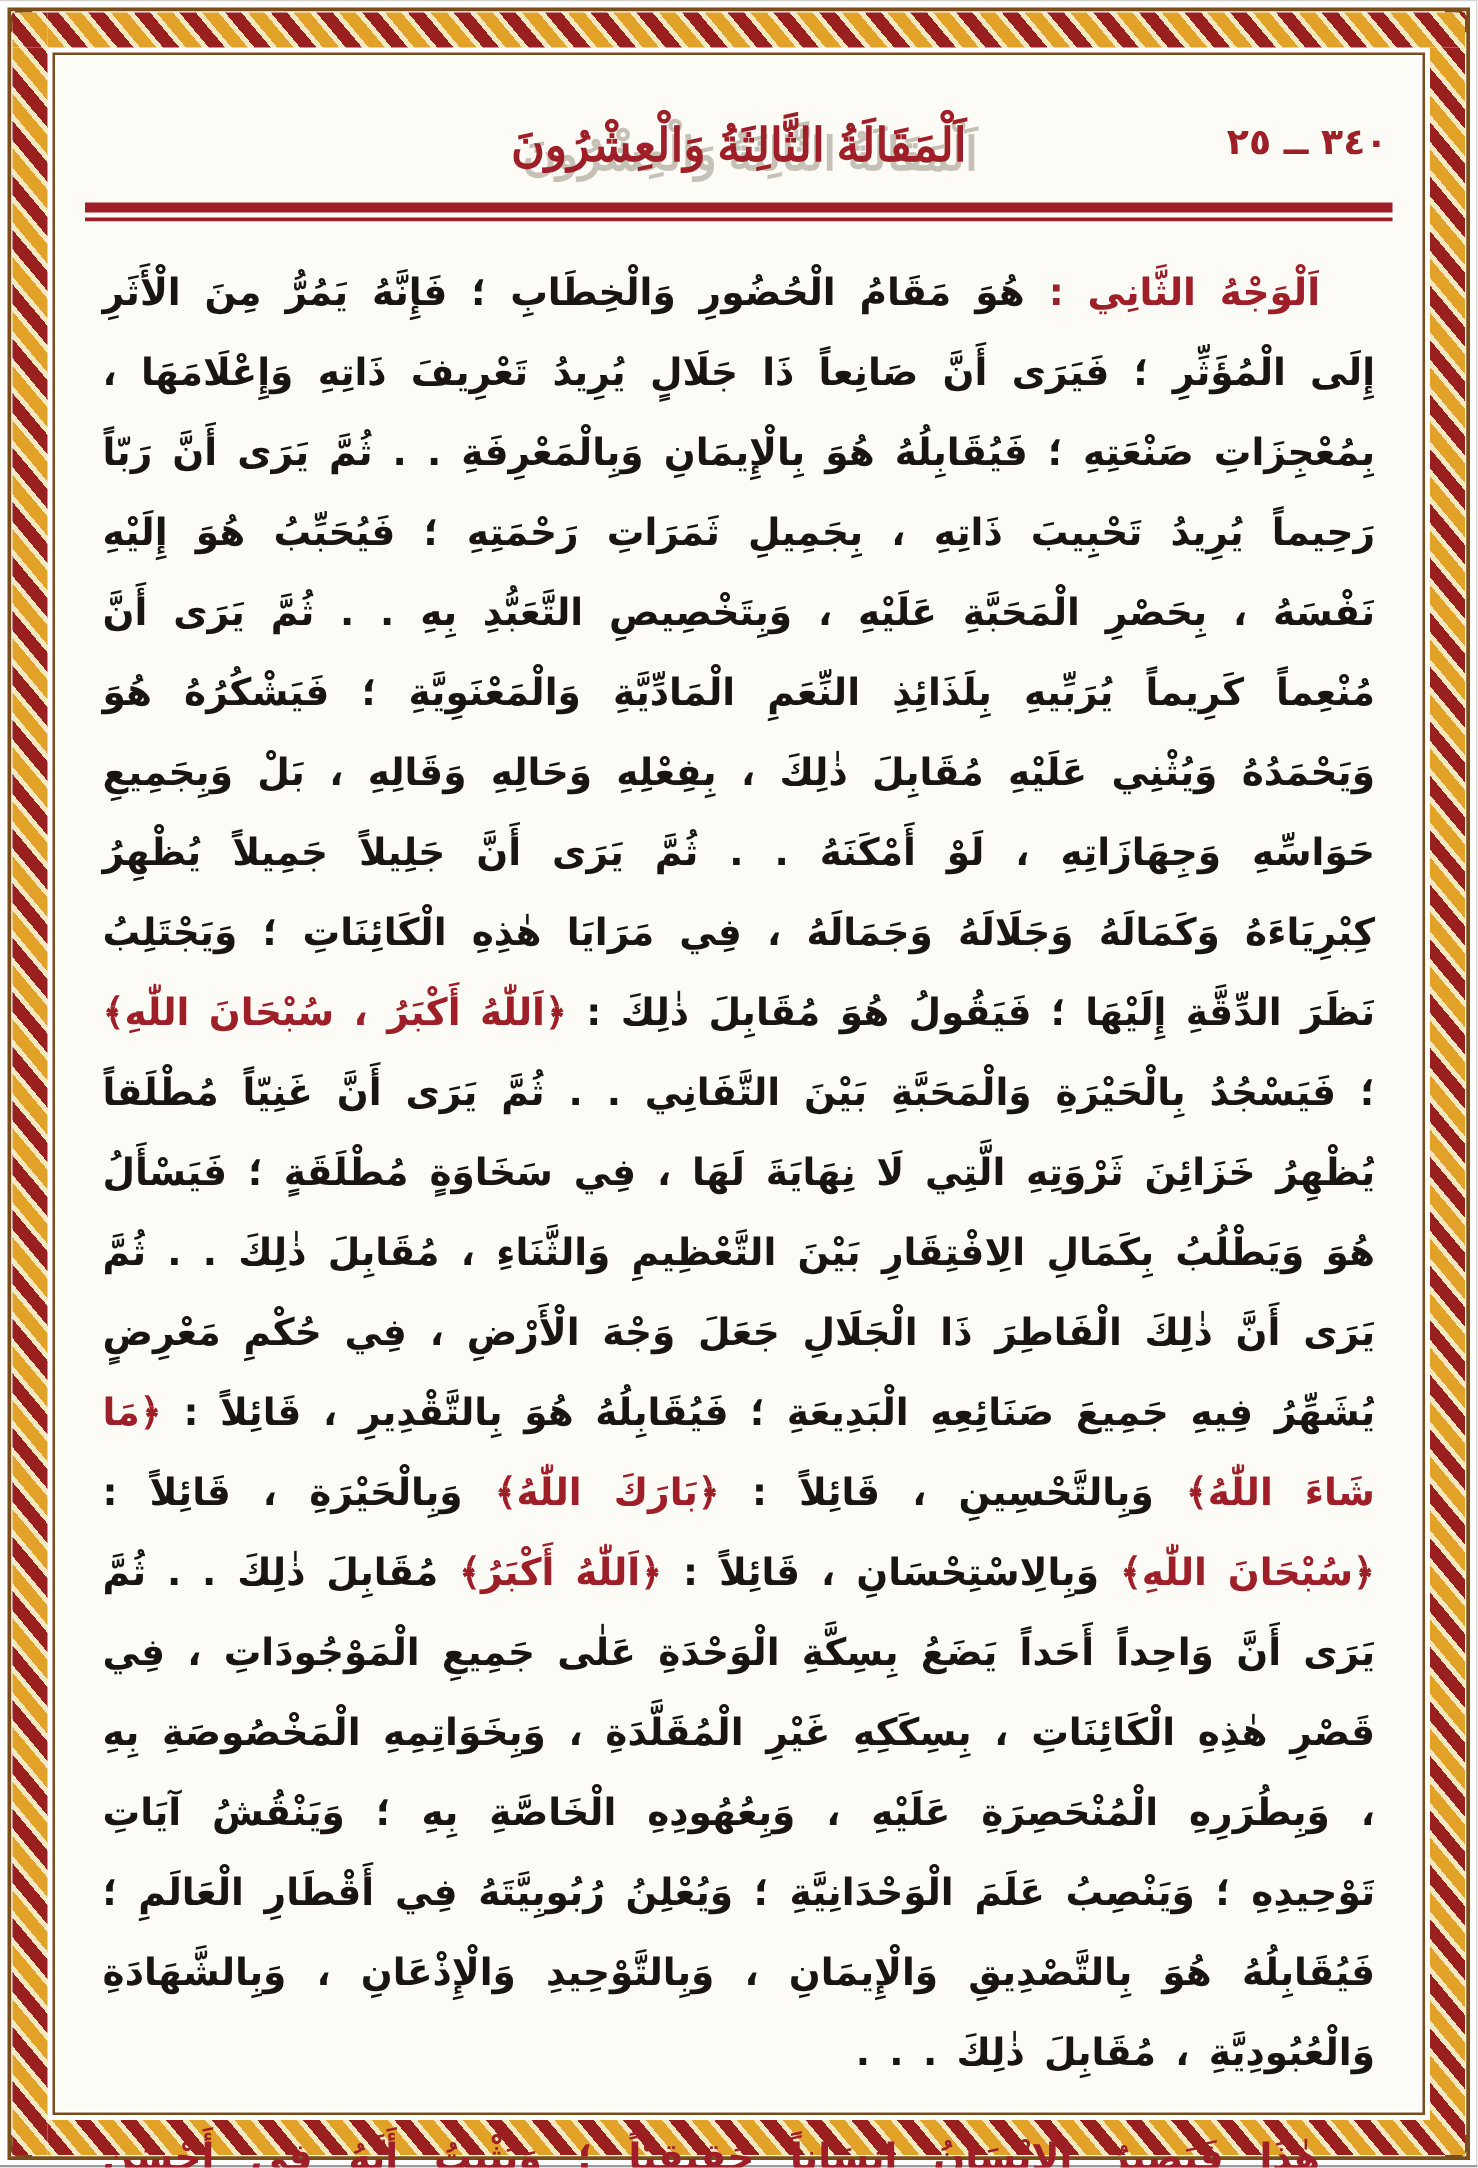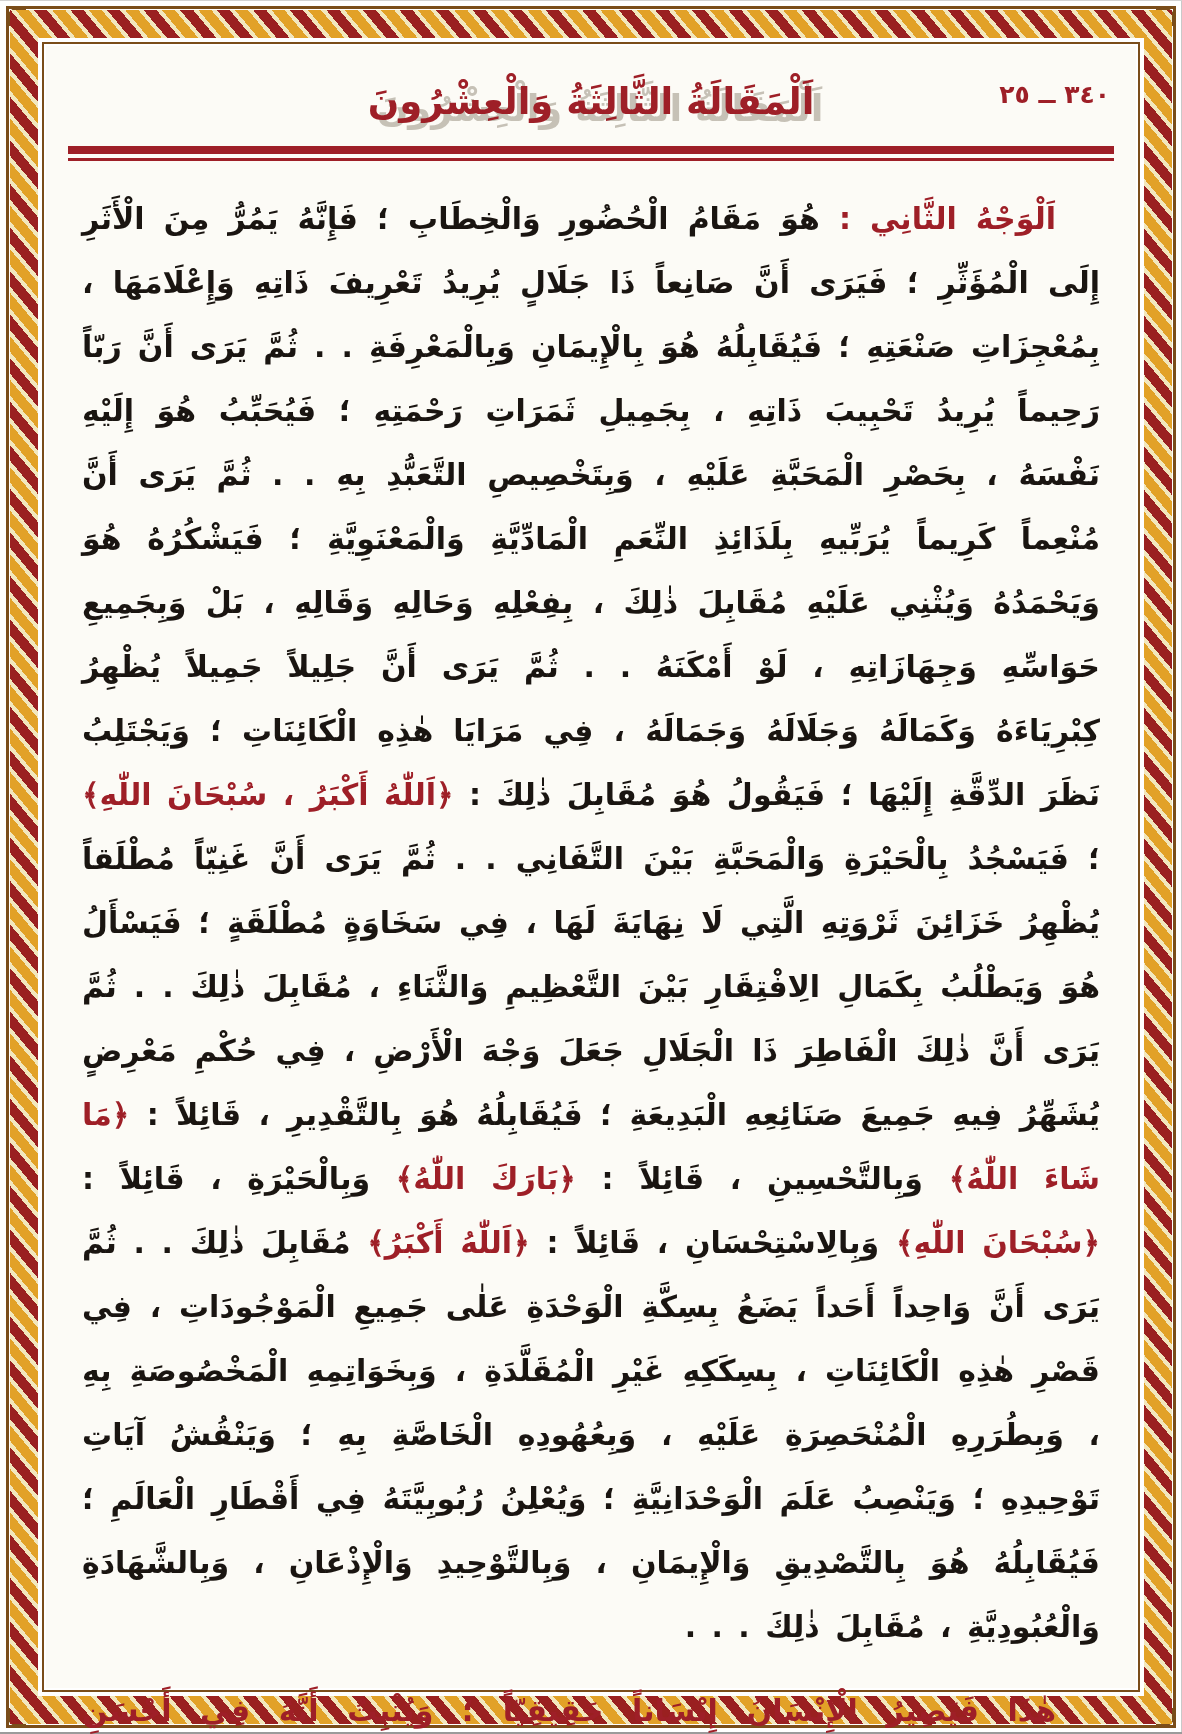--- a/index.html
+++ b/index.html
@@ -34,27 +34,28 @@
   .corner.tr{right:-2px;top:-2px;border-left:none;border-bottom:none;border-top-right-radius:12px;}
   .corner.bl{left:-2px;bottom:-2px;border-right:none;border-top:none;border-bottom-left-radius:12px;}
   .corner.br{right:-2px;bottom:-2px;border-left:none;border-top:none;border-bottom-right-radius:12px;}
 
   .content{
     position:absolute;inset:46px;background:var(--paper);
     padding:26px 20px 0 20px;box-sizing:border-box;
   }
   header.page-header{position:relative;height:64px;}
   .page-title{
-    margin:0;text-align:center;font-size:37px;line-height:60px;font-weight:bold;
+    margin:16px;text-align:center;font-size:37px;line-height:60px;font-weight:bold;
     color:var(--red);
     text-shadow:9px 7px 0 #c6c1b6;
+    font-family:Liberation Serif, serif;
   }
   .page-number{
     position:absolute;top:8px;right:6px;
-    font-size:25px;font-weight:bold;color:var(--red);letter-spacing:1px;
+    font-size:29px;font-weight:bold;color:var(--red);letter-spacing:1px;
   }
   .rule{margin:10px 2px 0 2px;}
   .rule-top{height:8px;background:var(--red);}
   .rule-bottom{height:3px;background:var(--red);margin-top:4px;}
 
   main.text-block{
     margin:26px 4px 0 4px;
     font-size:30px;font-weight:bold;color:var(--ink);
     line-height:64px;word-spacing:5px;
   }

